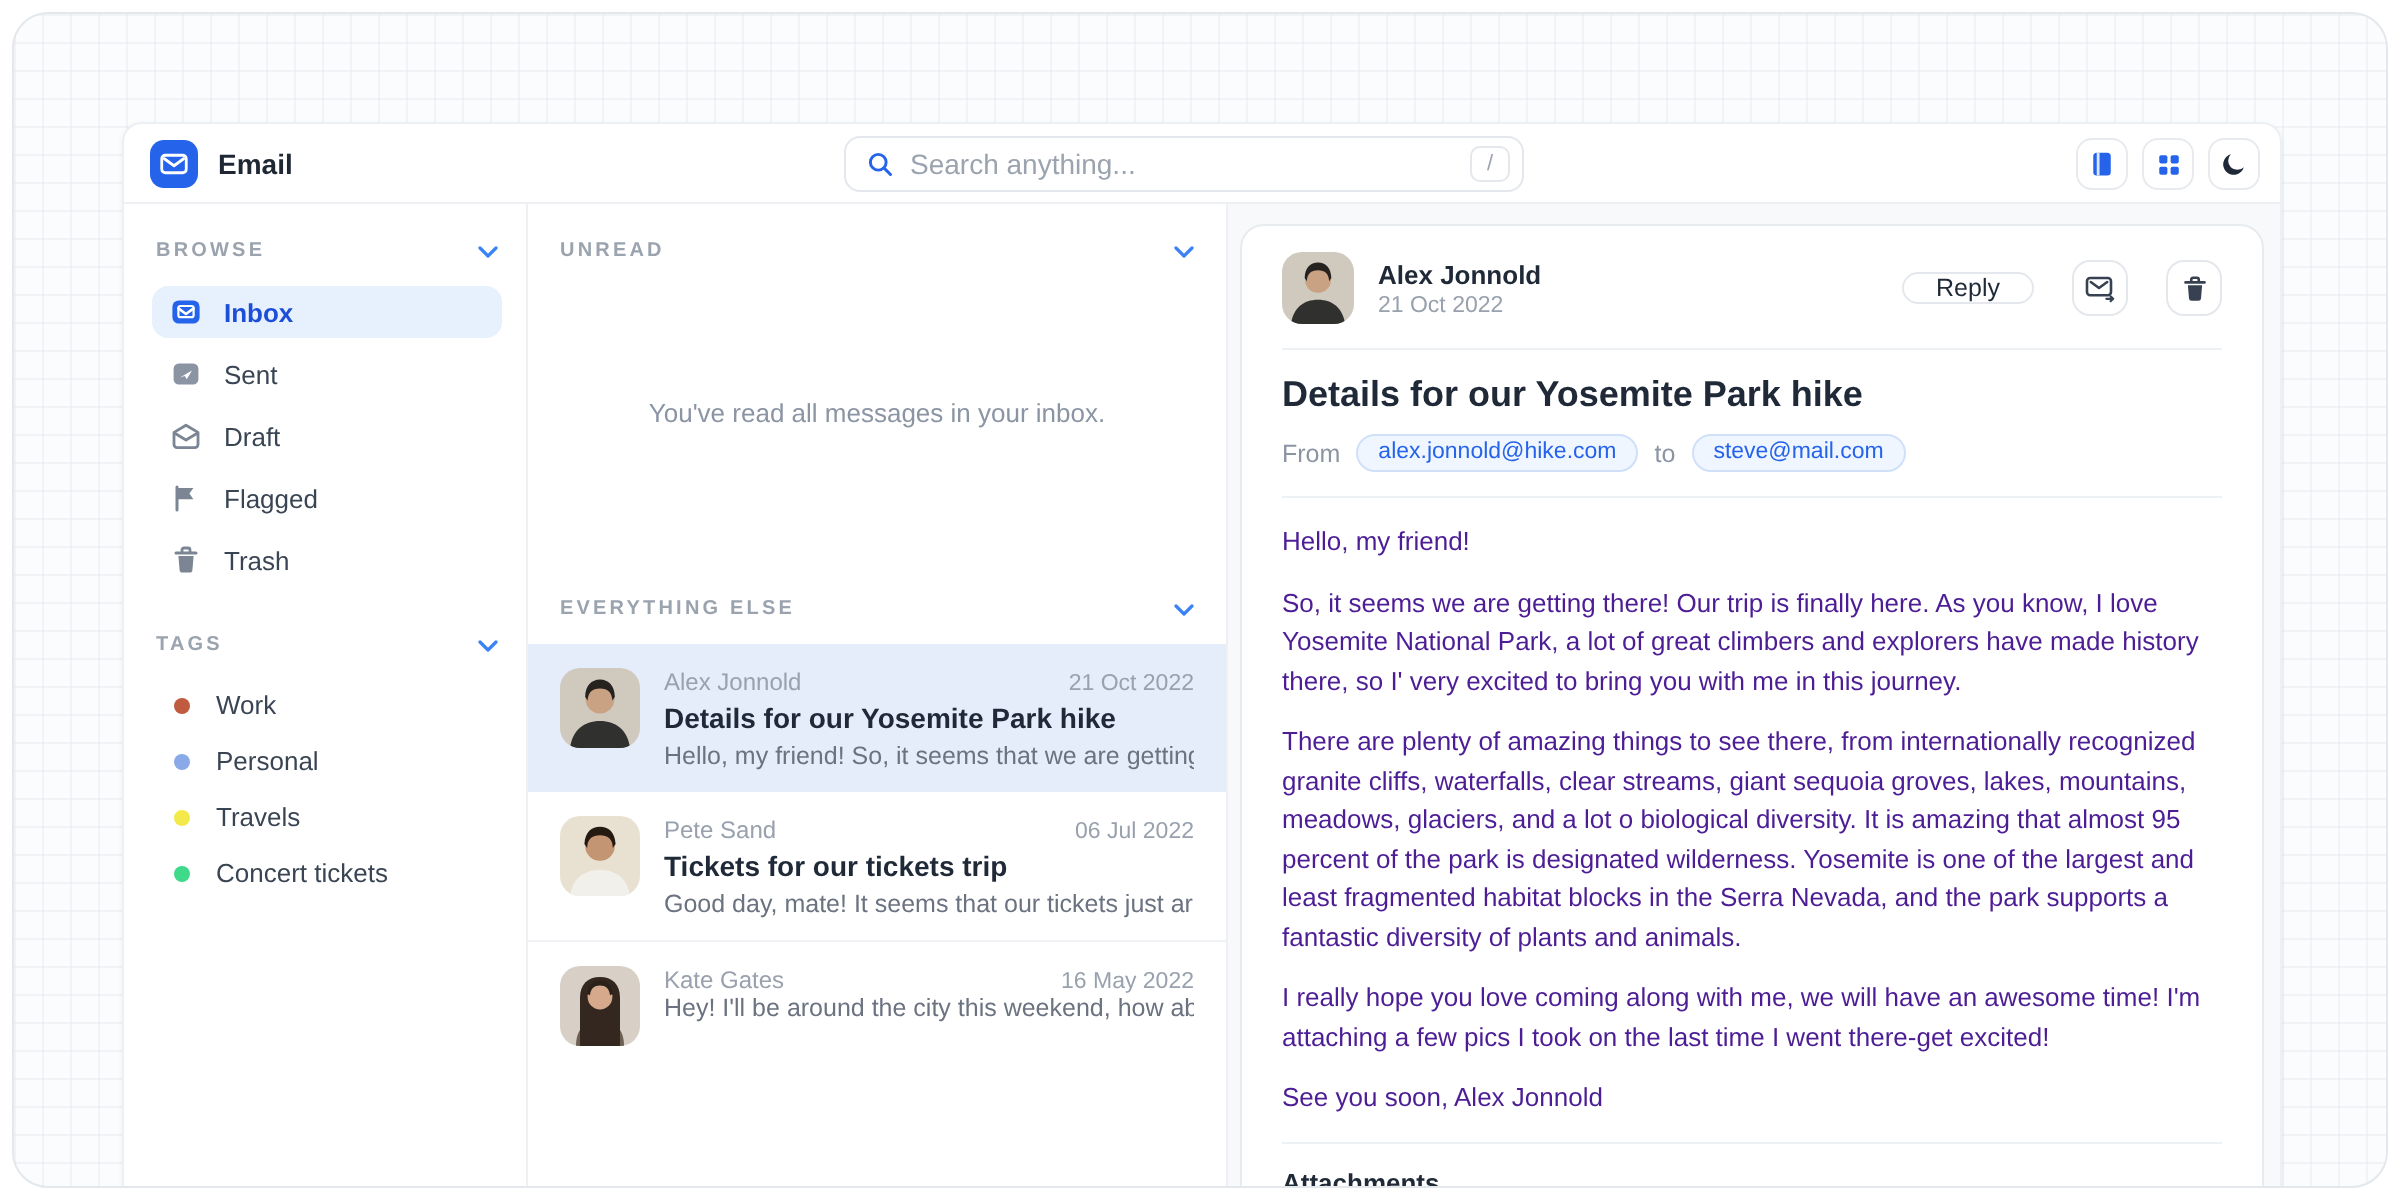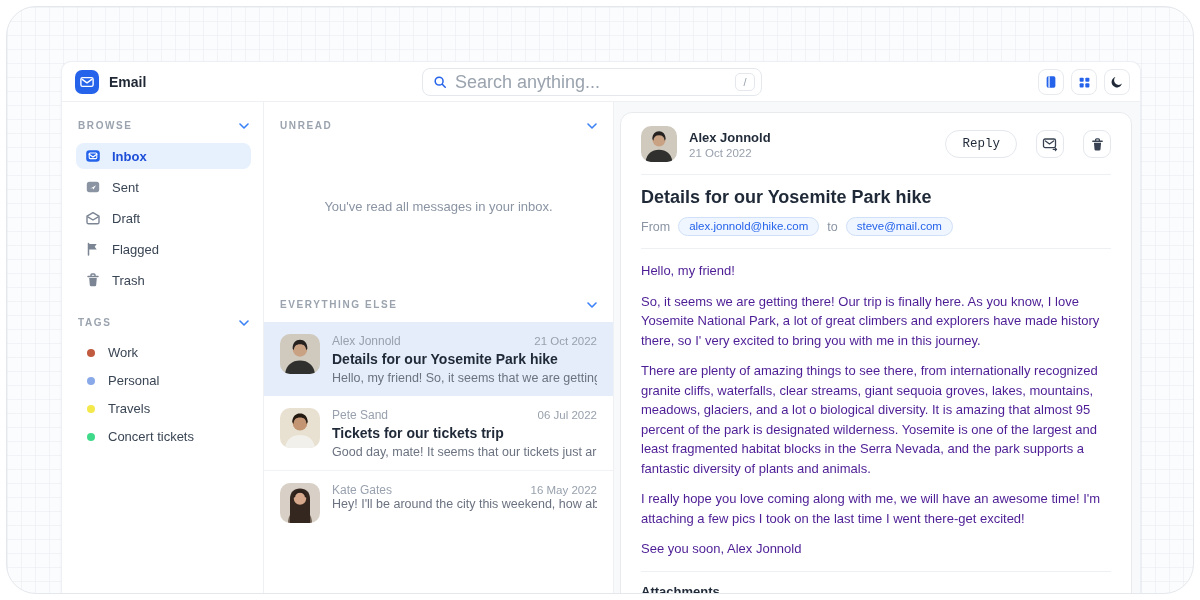--- a/index.html
+++ b/index.html
@@ -1,20 +1,20 @@
 <!DOCTYPE html>
 <html><head>
 <meta charset="utf-8">
 <style>
   * { margin:0; padding:0; box-sizing:border-box; }
   html,body { width:1200px; height:600px; font-family:"Liberation Sans", sans-serif; background:#fff; overflow:hidden; }
 
   .frame{
     position:absolute; left:6px; top:6px; right:6px; bottom:6px;
-    border:1px solid #e4e7ec; border-radius:30px; overflow:hidden;
+    border:1px solid #e4e7ec; border-radius:18px; overflow:hidden;
     background-color:#fbfcfd;
     background-image:
       linear-gradient(rgba(228,232,238,.45) 1px, transparent 1px),
       linear-gradient(90deg, rgba(228,232,238,.45) 1px, transparent 1px);
     background-size:14px 14px;
   }
 
   .app{
     position:absolute; left:54px; top:54px; width:1080px; height:560px;
     background:#fff; border:1px solid #eceff3; border-bottom:none;
@@ -27,21 +27,21 @@
   .topbar{ position:relative; height:40px; flex:0 0 40px; border-bottom:1px solid #eef0f3; display:flex; align-items:center; }
   .brand{ display:flex; align-items:center; gap:10px; padding-left:13px; }
   .logo{ width:24px; height:24px; border-radius:7px; background:#2563eb; display:flex; align-items:center; justify-content:center; }
   .brand-title{ font-size:14px; font-weight:700; color:#1e2733; }
 
   .searchbar{
     position:absolute; left:360px; top:6px; width:340px; height:28px;
     border:1px solid #e4e7ec; border-radius:8px; background:#fff;
     display:flex; align-items:center; gap:8px; padding:0 6px 0 10px;
   }
-  .searchbar input{ flex:1; border:none; outline:none; font-size:18px; color:#6d28d9; font-family:"Liberation Sans",sans-serif; background:transparent; }
+  .searchbar input{ flex:1; border:none; outline:none; font-size:14px; color:#6d28d9; font-family:"Liberation Sans",sans-serif; background:transparent; }
   .searchbar input::placeholder{ color:#9aa3ae; }
   .kbd{ width:20px; height:18px; border:1px solid #e4e7ec; border-radius:5px; color:#9aa3ae; font-size:11px; display:flex; align-items:center; justify-content:center; }
 
   .topbar-actions{ position:absolute; right:10px; top:7px; display:flex; gap:7px; }
   .icon-btn{ width:26px; height:26px; background:#fff; border:1px solid #e7eaee; border-radius:8px; display:flex; align-items:center; justify-content:center; cursor:pointer; }
 
   
   .main{ flex:1; display:flex; min-height:0; }
 
   
@@ -72,21 +72,21 @@
   .mail-preview{ font-size:12.5px; color:#6b7280; white-space:nowrap; overflow:hidden; }
 
   
   .detail-area{ flex:1; background:#f7f9fa; padding:10px 8px 0 6px; min-width:0; }
   .card{ background:#fff; border:1px solid #e8ebee; border-radius:12px; padding:13px 20px 17px 20px; }
   .card-head{ display:flex; align-items:center; gap:12px; }
   .avatar-md{ width:36px; height:36px; border-radius:10px; overflow:hidden; flex:0 0 36px; }
   .head-names{ flex:1; }
   .head-sender{ font-size:13px; font-weight:600; color:#1f2937; }
   .head-date{ font-size:11.5px; color:#98a1ad; margin-top:2px; }
-  .reply-btn{ height:28px; padding:0 16px; border:1px solid #e4e7ec; border-radius:15px; background:#fff; font-size:12.5px; color:#1f2937; font-family:Liberation Mono, monospace; cursor:pointer; }
+  .reply-btn{ height:16px; padding:0 16px; border:1px solid #e4e7ec; border-radius:15px; background:#fff; font-size:12.5px; color:#1f2937; font-family:Liberation Sans, sans-serif; cursor:pointer; }
   .head-iconbtn{ width:28px; height:28px; border:1px solid #e4e7ec; border-radius:9px; background:#fff; display:flex; align-items:center; justify-content:center; cursor:pointer; margin-left:7px; }
   .divider{ border:none; border-top:1px solid #eef1f4; margin:12px 0; }
   .subject-h{ font-size:18px; font-weight:600; color:#1f2937; margin:2px 0 9px; }
   .fromto{ display:flex; align-items:center; gap:8px; font-size:12.5px; color:#8a94a3; }
   .chip{ background:#f0f6ff; border:1px solid #cfe0f8; color:#2563eb; border-radius:999px; padding:2px 10px 3px; font-size:11.5px; cursor:pointer; }
   .body-text p{ font-size:13px; line-height:1.5; color:#4c1d95; margin:11px 0; }
   .attach-label{ font-size:13px; font-weight:700; color:#1f2937; margin:2px 0 10px; }
 </style>
 </head>
 <body>

